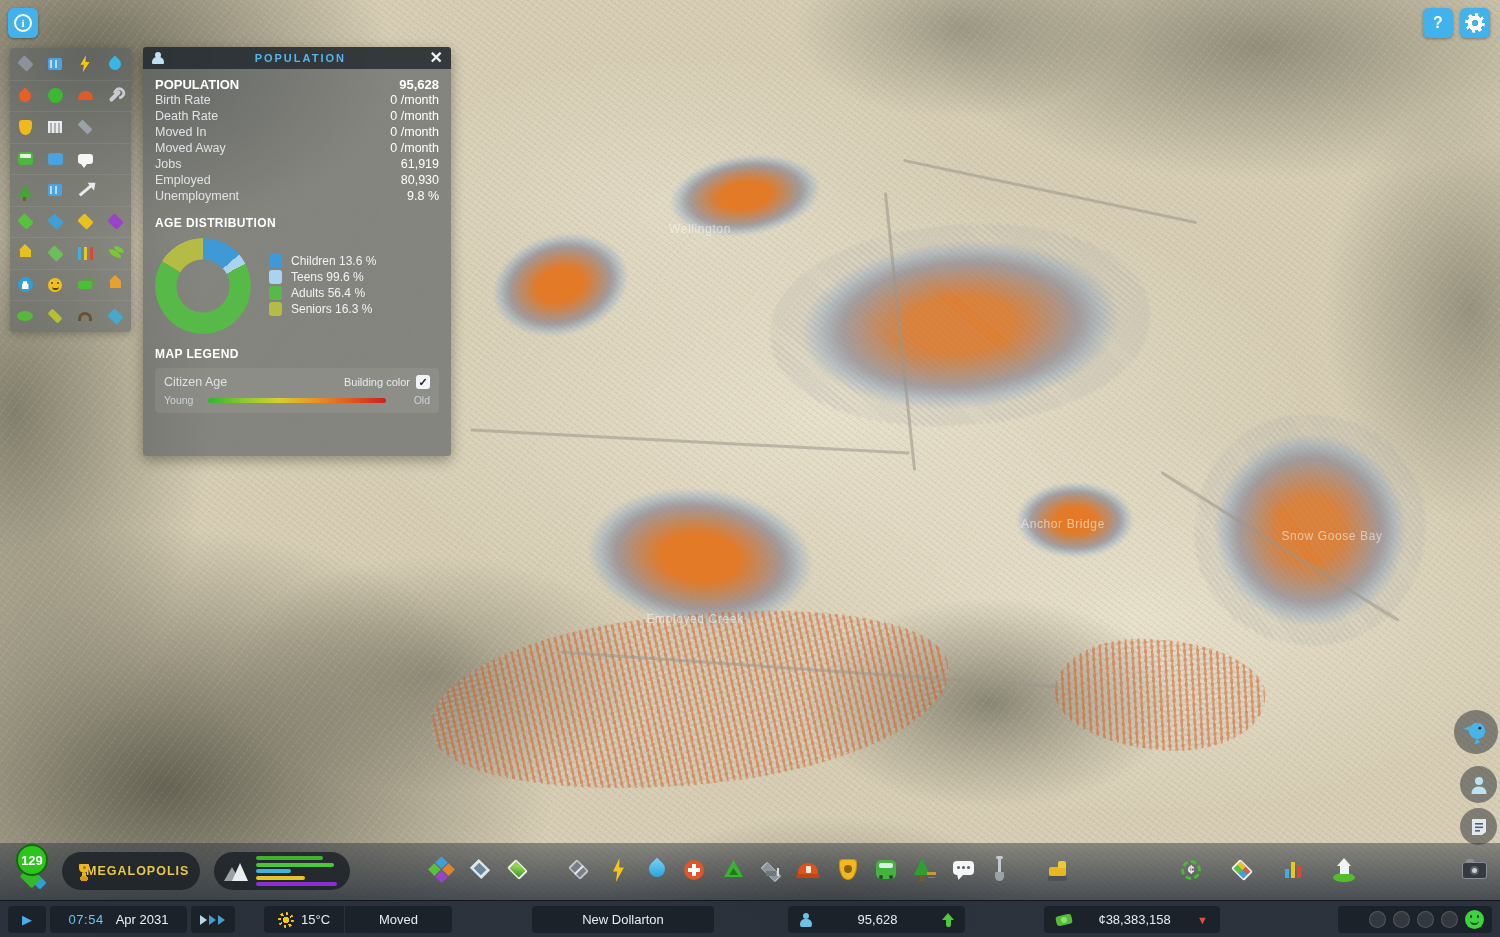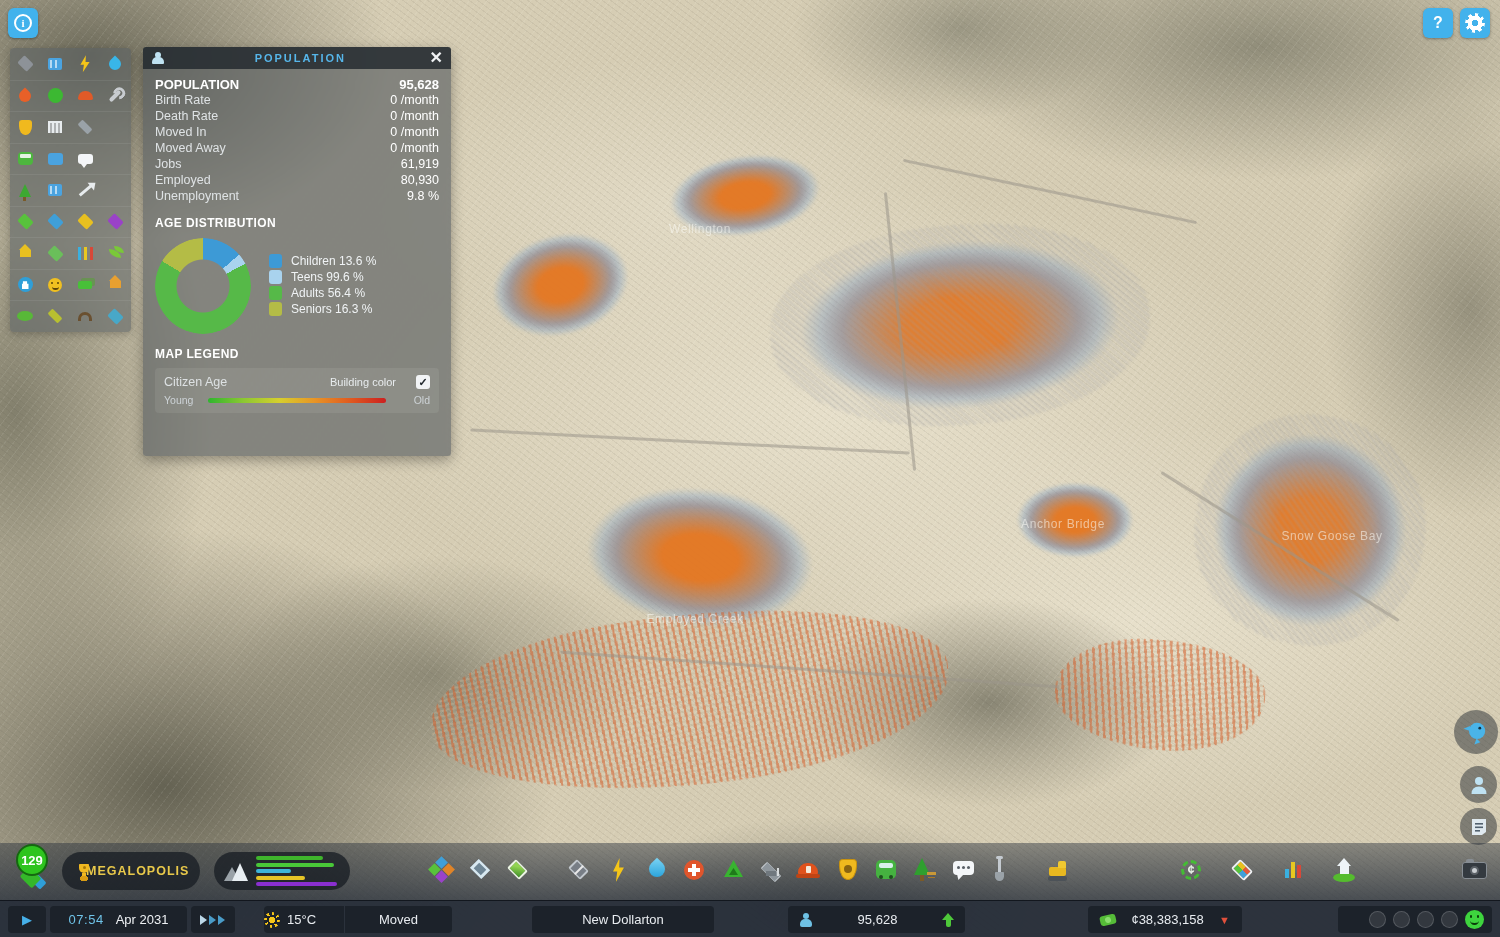--- a/index.html
+++ b/index.html
@@ -105,21 +105,21 @@
   .age-block{display:flex;margin-top:8px}
   .donut{width:96px;height:96px;border-radius:50%;
      -webkit-mask:radial-gradient(circle, rgba(0,0,0,0) 0 26px, #000 27px);
      mask:radial-gradient(circle, rgba(0,0,0,0) 0 26px, #000 27px)}
   .age-legend{margin-left:18px;margin-top:14px}
   .leg-row{display:flex;align-items:flex-end;height:16px;font-size:12px;color:#f0f3f5}
   .leg-row .chip{width:13px;height:14px;border-radius:3px;margin-right:9px;flex:0 0 auto}
   .ml-card{margin-top:7px;background:rgba(255,255,255,.07);border-radius:4px;padding:5px 9px 7px 9px}
   .ml-top{display:flex;align-items:center;height:17px}
   .ml-label{flex:1;font-size:12.5px;color:#dde1e3}
-  .ml-toggle{font-size:11px;color:#e8ecee;margin-right:20px}
+  .ml-toggle{font-size:11px;color:#e8ecee;margin-right:6px}
   .ml-check{width:14px;height:14px;background:#f2f4f6;border-radius:3px;color:#242a30;font-size:11px;font-weight:bold;line-height:14px;text-align:center;cursor:pointer}
   .ml-check::after{content:"✓"}
   .ml-scale{display:flex;align-items:center;margin-top:4px}
   .ml-scale .end{font-size:10.5px;color:#ccd2d6;width:38px}
   .ml-scale .end.r{text-align:right}
   .grad-bar{flex:1;height:5px;border-radius:3px;margin:0 6px}
 
   
   .side-btn{position:absolute;border-radius:50%;background:rgba(40,46,52,.5);display:flex;align-items:center;justify-content:center;z-index:15;cursor:pointer}
 
@@ -612,36 +612,36 @@
     </div>
     <div class="sb-pill" style="left:50px;width:137px;justify-content:center">
       <span class="time-txt">07:54</span>
       <span class="date-txt" style="margin-left:12px">Apr 2031</span>
     </div>
     <div class="sb-pill" style="left:191px;width:44px;justify-content:center">
       <span class="chev b"></span>
         <span class="chev"></span>
         <span class="chev"></span>
     </div>
-    <div class="sb-pill" style="left:264px;width:80px;border-radius:4px 0 0 4px">
+    <div class="sb-pill" style="left:264px;width:80px;justify-content:center;border-radius:4px 0 0 4px">
       <span class="sun"></span>
       <span>15°C</span>
     </div>
     <div class="sb-pill" style="left:345px;width:107px;justify-content:center;border-radius:0 4px 4px 0">
       <span>Moved</span>
     </div>
     <div class="sb-pill" style="left:532px;width:182px;justify-content:center">
       <span>New Dollarton</span>
     </div>
     <div class="sb-pill" style="left:788px;width:177px;padding:0 11px">
       <span class="person-ic"></span>
       <span style="flex:1;text-align:center">95,628</span>
       <span class="up-arrow"></span>
     </div>
-    <div class="sb-pill" style="left:1088px;width:154px;padding:9px 12px">
+    <div class="sb-pill" style="left:1044px;width:176px;padding:9px 12px">
       <span class="money-ic"></span>
       <span style="flex:1;text-align:center">¢38,383,158</span>
       <span class="down-tri">▼</span>
     </div>
     <div class="sb-pill" style="left:1338px;width:154px;justify-content:flex-end;padding:0 8px" id="happy-pill">
         <span class="face-dim" style="margin-left:7px"></span>
         <span class="face-dim" style="margin-left:7px"></span>
         <span class="face-dim" style="margin-left:7px"></span>
         <span class="face-dim" style="margin-left:7px"></span>
         <span class="face-happy" style="margin-left:7px"></span>

